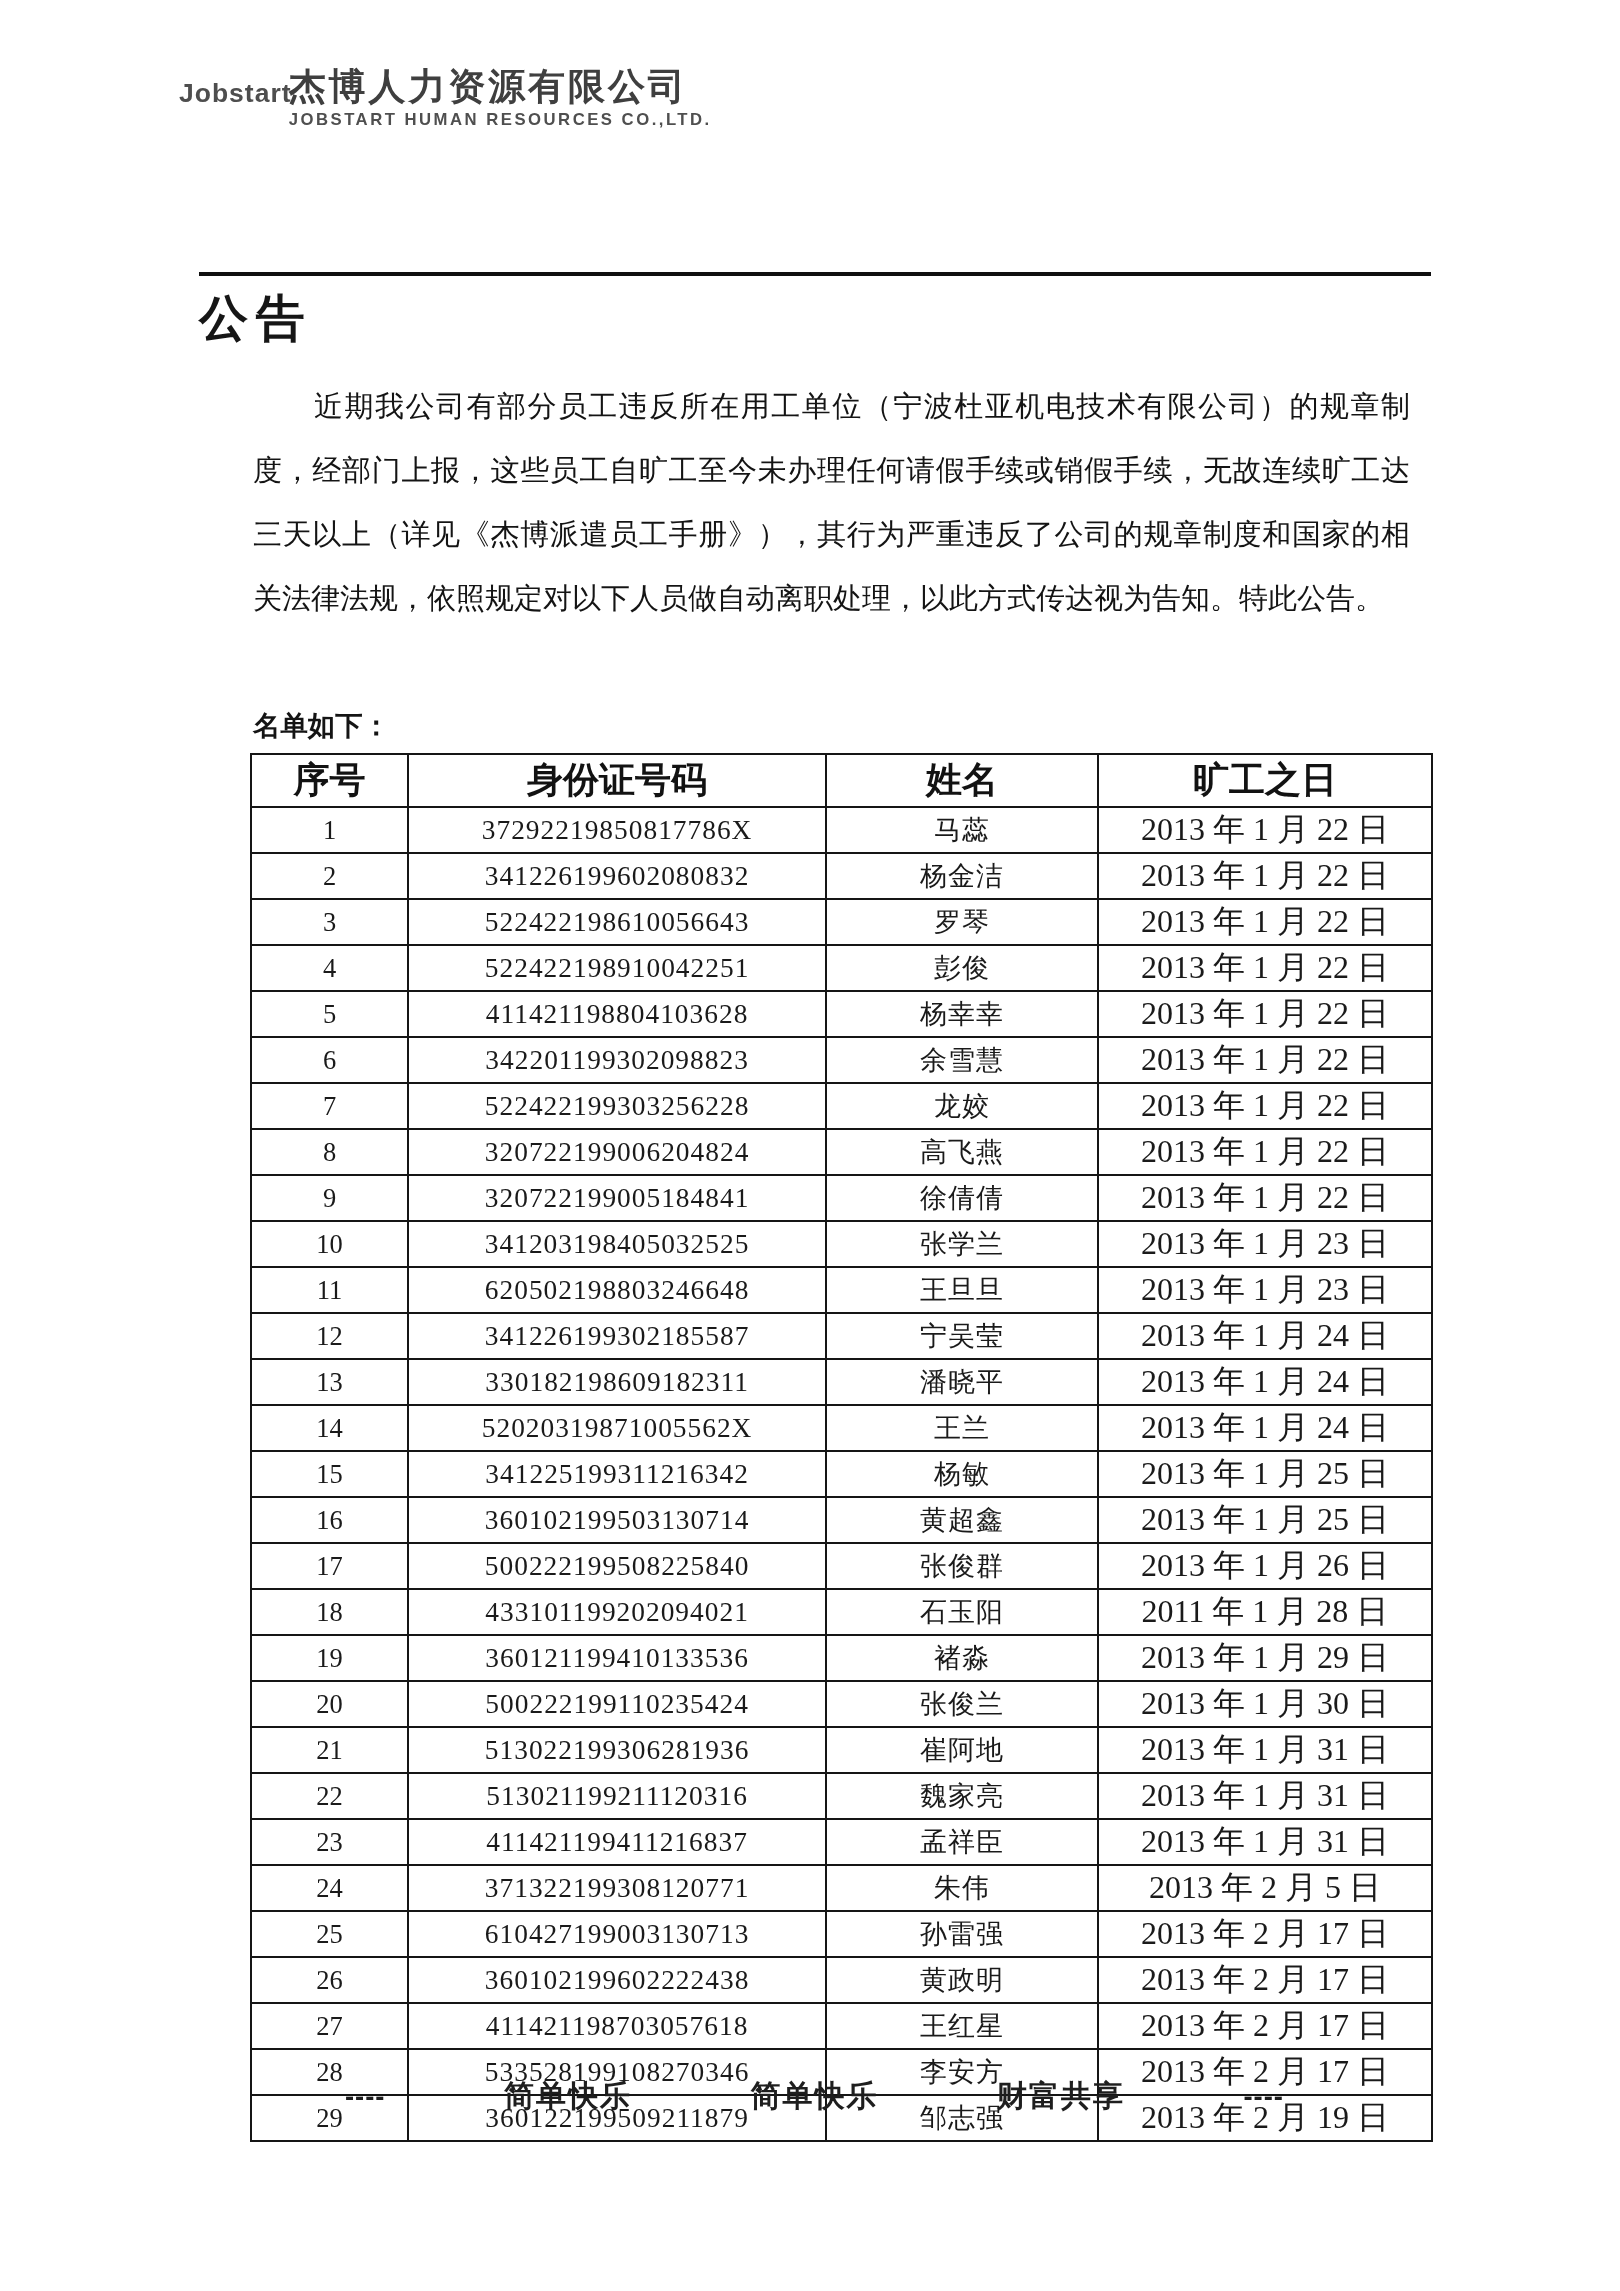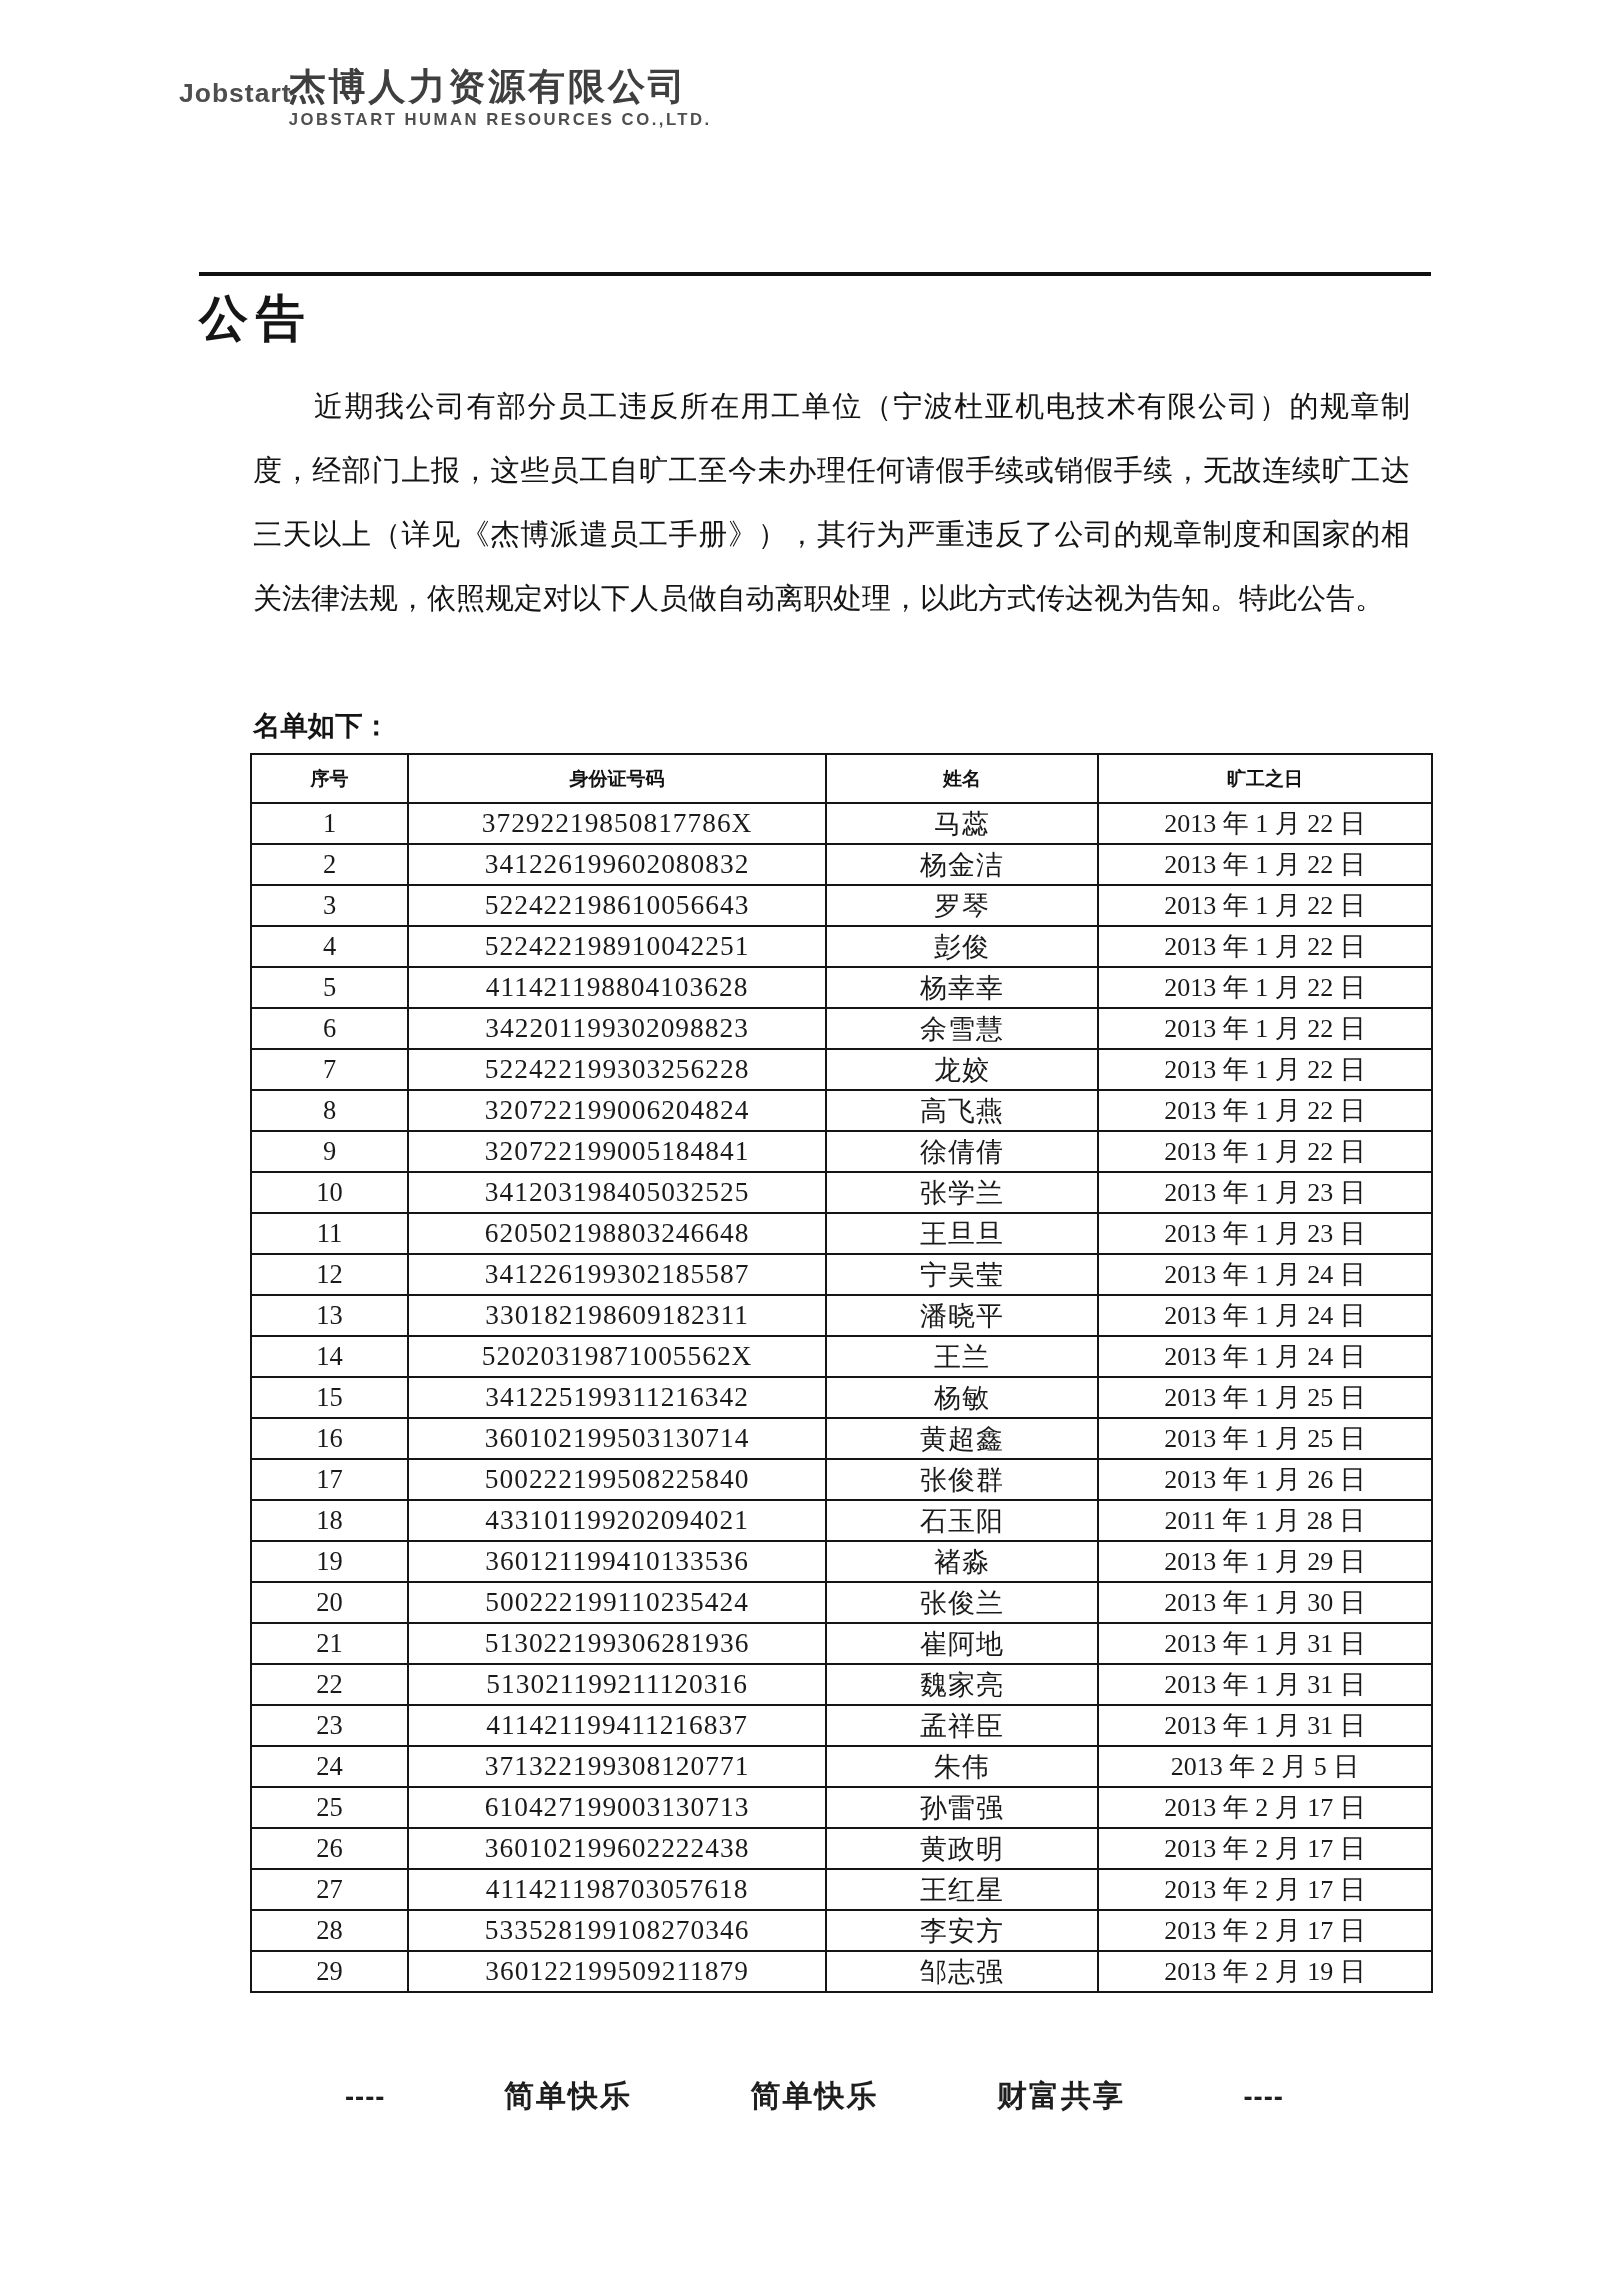--- a/index.html
+++ b/index.html
@@ -45,30 +45,30 @@
     font-size:27.4px;font-weight:bold;color:#141414;
   }
   
   table.roster{
     position:absolute;top:753px;left:250px;width:1183px;
     border-collapse:collapse;table-layout:fixed;
     border:2.9px solid #121212;
   }
   table.roster th{
     border:2px solid #151515;height:45px;
-    font-size:19px;font-weight:bold;text-align:center;vertical-align:middle;color:#121212;
+    font-size:36px;font-weight:bold;text-align:center;vertical-align:middle;color:#121212;
   }
   table.roster td{
     border:2px solid #151515;height:39px;padding:0;
     text-align:center;vertical-align:middle;color:#1a1a1a;
   }
   table.roster td.c0{font-size:26.5px;}
   table.roster td.c1{font-size:27.4px;letter-spacing:1px;}
   table.roster td.c2{font-size:27px;letter-spacing:1px;border-radius:19px;}
-  table.roster td.c3{font-size:26px;}
+  table.roster td.c3{font-size:32px;}
   
   .slogans{
     position:absolute;top:2076px;left:345px;width:939px;
     display:flex;justify-content:space-between;align-items:center;
     font-family:"DejaVu Sans","Liberation Sans",sans-serif;
     font-size:30px;font-weight:bold;color:#1e1e1e;letter-spacing:2px;
   }
   .slogans .dashes{font-family:"Liberation Sans",sans-serif;letter-spacing:1px;font-size:27.4px;}
 </style>
 </head>

